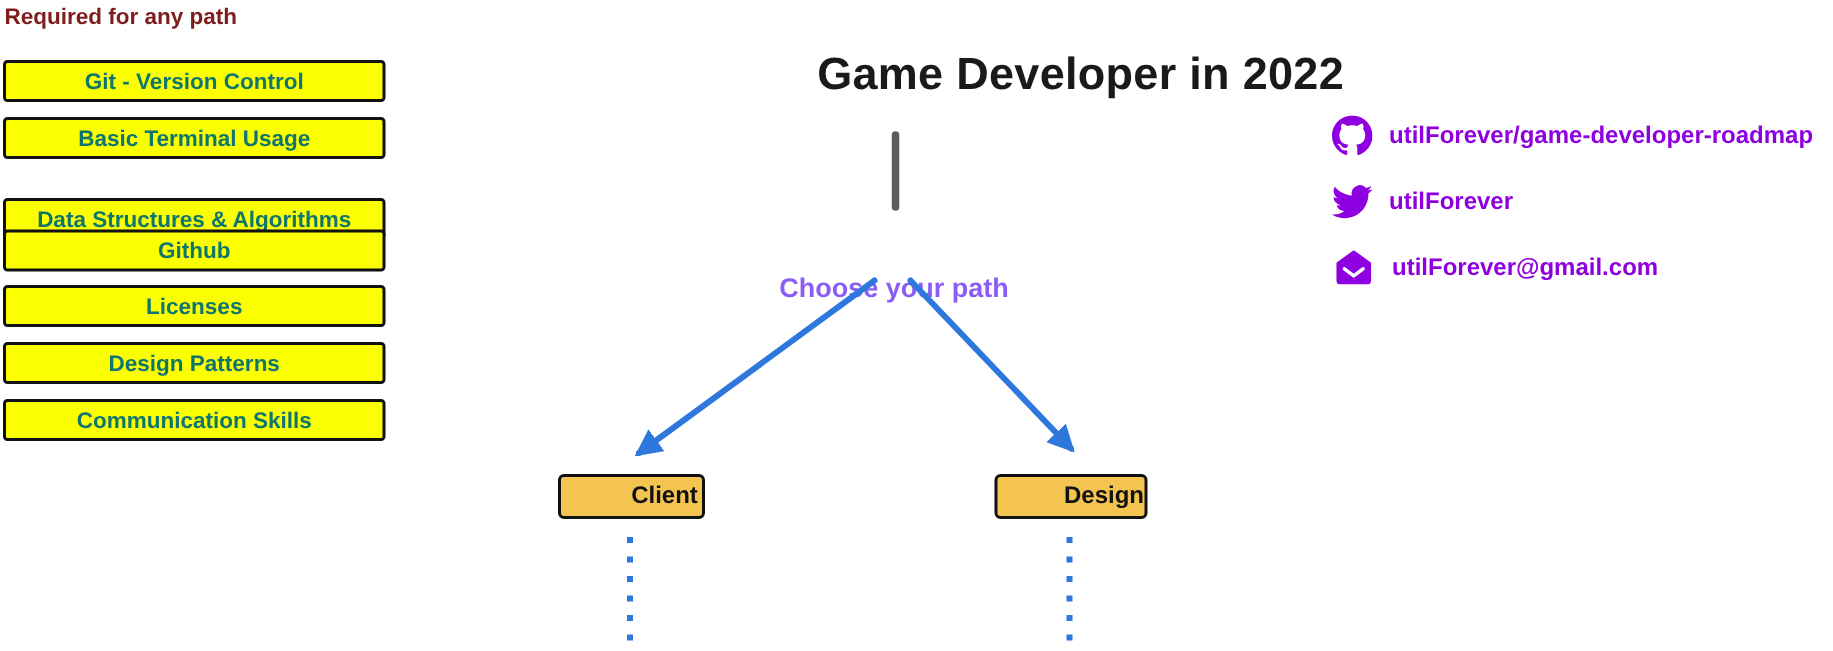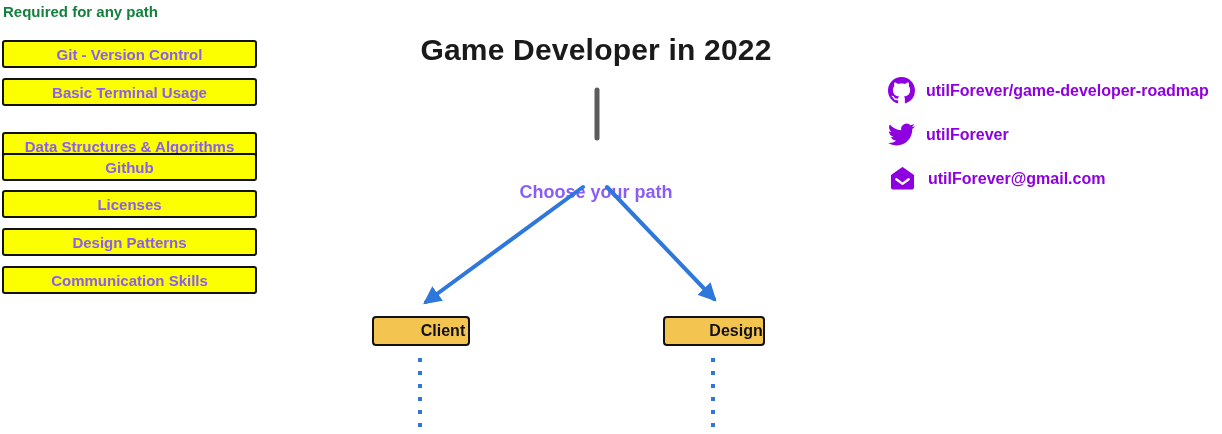--- a/index.html
+++ b/index.html
@@ -1,30 +1,30 @@
 <!DOCTYPE html>
 <html><head>
 <meta charset="utf-8">
 <style>
   html,body{margin:0;padding:0;background:#ffffff;}
   .canvas{
     position:relative;width:1222px;height:434px;background:#ffffff;overflow:hidden;
     font-family:"Liberation Sans","DejaVu Sans",sans-serif;color:#111111;
   }
   .section-heading{
-    position:absolute;left:3px;top:3px;font-size:15px;font-weight:700;color:#15803d;
+    position:absolute;left:3px;top:3px;font-size:15px;font-weight:700;color:#7f1d1d;
   }
   .req-box{
     position:absolute;left:2px;width:255px;height:28px;box-sizing:border-box;
     background:#FBFF00;border:2px solid #111111;border-radius:3px;
     display:flex;align-items:center;justify-content:center;
-    font-size:15px;font-weight:600;color:#8b5cf6;cursor:pointer;
+    font-size:15px;font-weight:600;color:#0f766e;cursor:pointer;
   }
   .main-title{
-    position:absolute;left:296px;top:33px;width:600px;text-align:center;
+    position:absolute;left:296px;top:33px;width:600px;text-align:right;
     font-size:30px;font-weight:800;color:#1a1a1a;letter-spacing:0.2px;
   }
   .subtitle{
     position:absolute;left:296px;top:150px;width:600px;text-align:center;
     font-size:18px;font-weight:700;color:#8b5cf6;margin-top:32px;
   }
   .connector-svg{position:absolute;left:0;top:0;width:1222px;height:434px;}
   .path-node{
     position:absolute;top:316px;height:30px;box-sizing:border-box;
     background:#F4C451;border:2px solid #111111;border-radius:4px;

